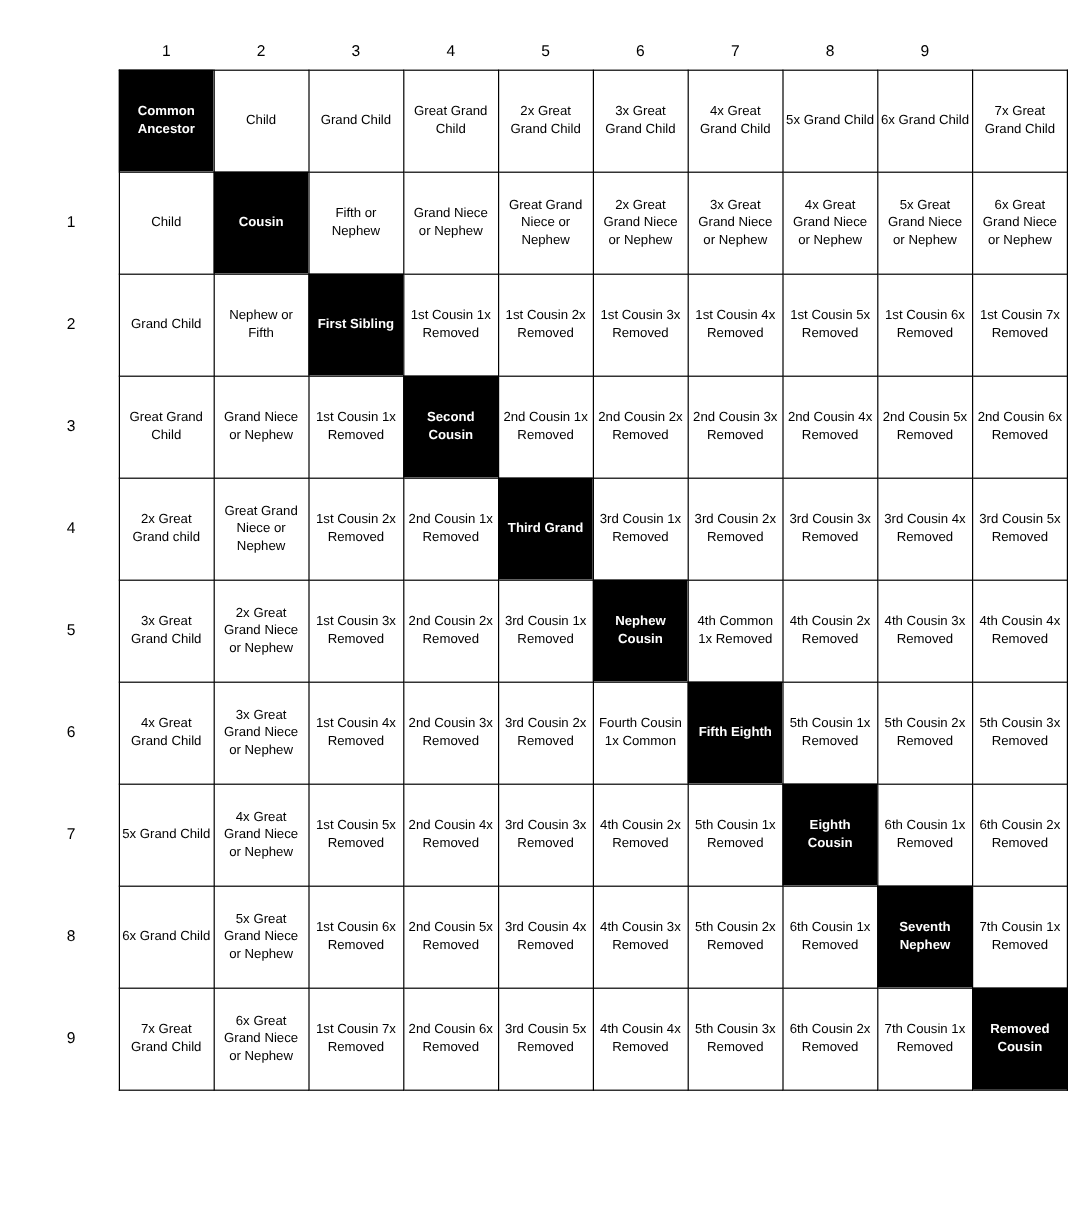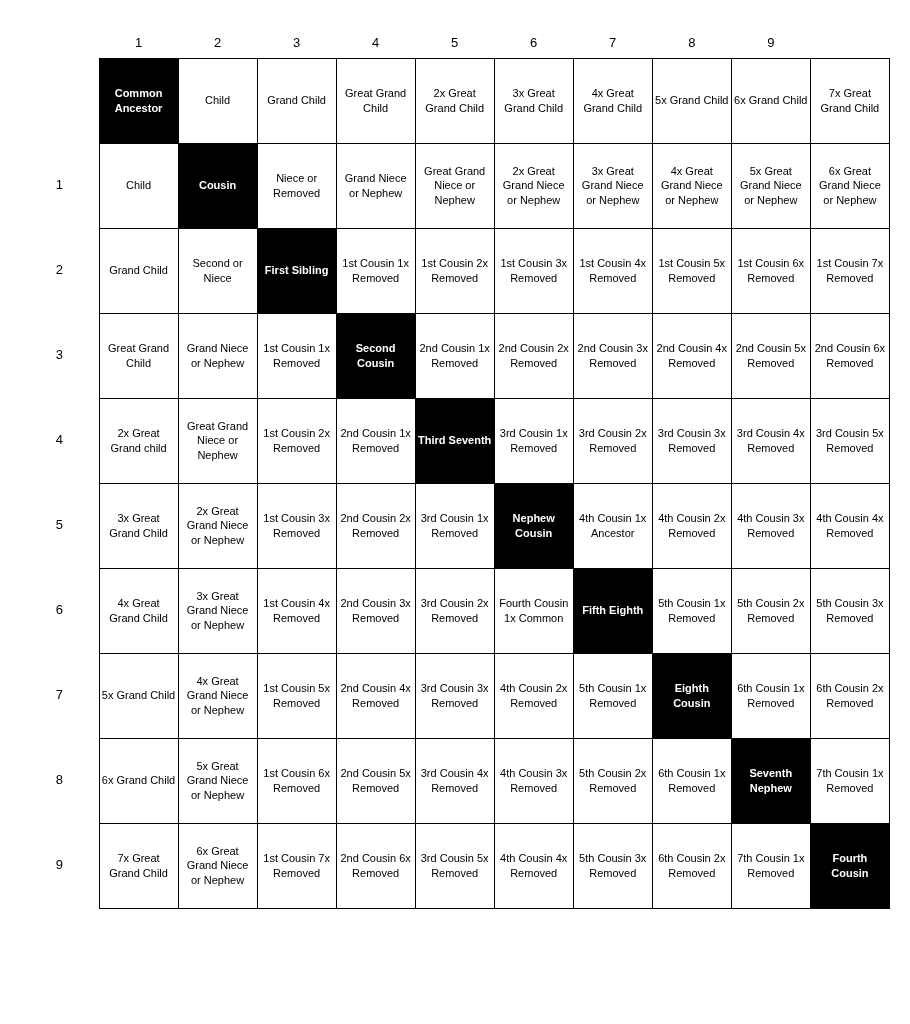--- a/index.html
+++ b/index.html
@@ -68,33 +68,33 @@
           <td class="normal">3x Great Grand Child</td>
           <td class="normal">4x Great Grand Child</td>
           <td class="normal">5x Grand Child</td>
           <td class="normal">6x Grand Child</td>
           <td class="normal">7x Great Grand Child</td>
         </tr>
         <tr>
           <td style="border: none; font-size: 13px; width: 22px;">1</td>
           <td class="normal">Child</td>
           <td class="black-cell">Cousin</td>
-          <td class="normal">Niece or Removed</td>
+          <td class="normal">Fifth or Nephew</td>
           <td class="normal">Grand Niece or Nephew</td>
           <td class="normal">Great Grand Niece or Nephew</td>
           <td class="normal">2x Great Grand Niece or Nephew</td>
           <td class="normal">3x Great Grand Niece or Nephew</td>
           <td class="normal">4x Great Grand Niece or Nephew</td>
           <td class="normal">5x Great Grand Niece or Nephew</td>
           <td class="normal">6x Great Grand Niece or Nephew</td>
         </tr>
         <tr>
           <td style="border: none; font-size: 13px; width: 22px;">2</td>
           <td class="normal">Grand Child</td>
-          <td class="normal">Second or Niece</td>
+          <td class="normal">Nephew or Fifth</td>
           <td class="black-cell">First Sibling</td>
           <td class="normal">1st Cousin 1x Removed</td>
           <td class="normal">1st Cousin 2x Removed</td>
           <td class="normal">1st Cousin 3x Removed</td>
           <td class="normal">1st Cousin 4x Removed</td>
           <td class="normal">1st Cousin 5x Removed</td>
           <td class="normal">1st Cousin 6x Removed</td>
           <td class="normal">1st Cousin 7x Removed</td>
         </tr>
         <tr>
@@ -109,36 +109,36 @@
           <td class="normal">2nd Cousin 4x Removed</td>
           <td class="normal">2nd Cousin 5x Removed</td>
           <td class="normal">2nd Cousin 6x Removed</td>
         </tr>
         <tr>
           <td style="border: none; font-size: 13px; width: 22px;">4</td>
           <td class="normal">2x Great Grand child</td>
           <td class="normal">Great Grand Niece or Nephew</td>
           <td class="normal">1st Cousin 2x Removed</td>
           <td class="normal">2nd Cousin 1x Removed</td>
-          <td class="black-cell">Third Seventh</td>
+          <td class="black-cell">Third Grand</td>
           <td class="normal">3rd Cousin 1x Removed</td>
           <td class="normal">3rd Cousin 2x Removed</td>
           <td class="normal">3rd Cousin 3x Removed</td>
           <td class="normal">3rd Cousin 4x Removed</td>
           <td class="normal">3rd Cousin 5x Removed</td>
         </tr>
         <tr>
           <td style="border: none; font-size: 13px; width: 22px;">5</td>
           <td class="normal">3x Great Grand Child</td>
           <td class="normal">2x Great Grand Niece or Nephew</td>
           <td class="normal">1st Cousin 3x Removed</td>
           <td class="normal">2nd Cousin 2x Removed</td>
           <td class="normal">3rd Cousin 1x Removed</td>
           <td class="black-cell">Nephew Cousin</td>
-          <td class="normal">4th Cousin 1x Ancestor</td>
+          <td class="normal">4th Common 1x Removed</td>
           <td class="normal">4th Cousin 2x Removed</td>
           <td class="normal">4th Cousin 3x Removed</td>
           <td class="normal">4th Cousin 4x Removed</td>
         </tr>
         <tr>
           <td style="border: none; font-size: 13px; width: 22px;">6</td>
           <td class="normal">4x Great Grand Child</td>
           <td class="normal">3x Great Grand Niece or Nephew</td>
           <td class="normal">1st Cousin 4x Removed</td>
           <td class="normal">2nd Cousin 3x Removed</td>
@@ -179,17 +179,17 @@
           <td style="border: none; font-size: 13px; width: 22px;">9</td>
           <td class="normal">7x Great Grand Child</td>
           <td class="normal">6x Great Grand Niece or Nephew</td>
           <td class="normal">1st Cousin 7x Removed</td>
           <td class="normal">2nd Cousin 6x Removed</td>
           <td class="normal">3rd Cousin 5x Removed</td>
           <td class="normal">4th Cousin 4x Removed</td>
           <td class="normal">5th Cousin 3x Removed</td>
           <td class="normal">6th Cousin 2x Removed</td>
           <td class="normal">7th Cousin 1x Removed</td>
-          <td class="black-cell">Fourth Cousin</td>
+          <td class="black-cell">Removed Cousin</td>
         </tr>
       </tbody>
   </table>
 </div>
 
 </body></html>

